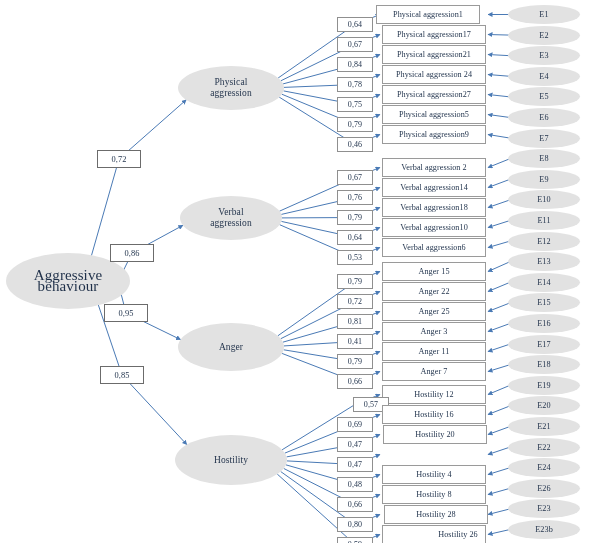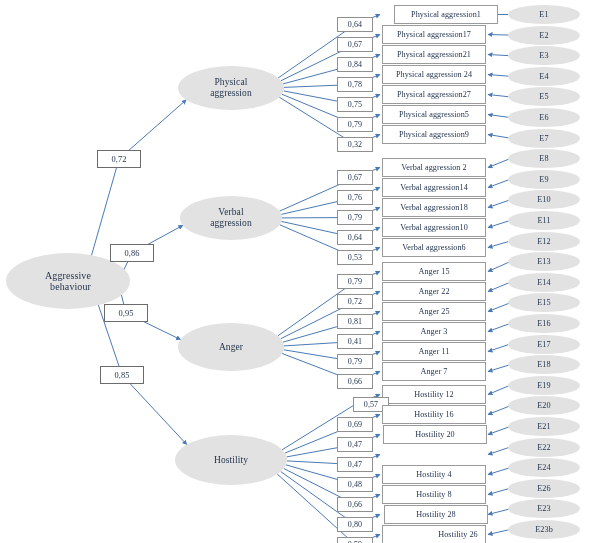--- a/index.html
+++ b/index.html
@@ -34,22 +34,21 @@
   }
   .latent {
     background: #e2e2e2;
     border-radius: 50%;
     color: #1f3049;
     font-size: 9.5px;
     line-height: 11px;
     letter-spacing: 0.1px;
   }
   .latent.root {
-    font-size: 10px;
-    text-align: right;
+    font-size: 15px;
   }
   .indicator {
     background: #ffffff;
     border: 1.2px solid #9a9a9a;
     color: #24364f;
     font-size: 8.2px;
     letter-spacing: 0.05px;
     white-space: nowrap;
   }
   .loading {
@@ -174,40 +173,40 @@
       </g>
   </svg>
   <div id="nodes-layer">
       <div class="node latent root" style="left: 6px; top: 253px; width: 124px; height: 56px;">
         <div><span>Aggressive</span><br><span>behaviour</span></div>
       </div>
       <div class="node latent" style="left: 178px; top: 66px; width: 106px; height: 44px;">
         <div><span>Physical</span><br><span>aggression</span></div>
       </div>
       <div class="node path-coef" style="left: 97px; top: 150px; width: 44px; height: 18px;">0,72</div>
-      <div class="node indicator" style="left: 394px; top: 5px; width: 104px; height: 19px;">Physical aggression1</div>
+      <div class="node indicator" style="left: 376px; top: 5px; width: 104px; height: 19px;">Physical aggression1</div>
       <div class="node loading" style="left: 337px; top: 17px; width: 36px; height: 15px;">0,64</div>
       <div class="node errorterm" style="left: 508px; top: 5px; width: 72px; height: 19px;">E1</div>
       <div class="node indicator" style="left: 382px; top: 25px; width: 104px; height: 19px;">Physical aggression17</div>
       <div class="node loading" style="left: 337px; top: 37px; width: 36px; height: 15px;">0,67</div>
       <div class="node errorterm" style="left: 508px; top: 25.6px; width: 72px; height: 19px;">E2</div>
       <div class="node indicator" style="left: 382px; top: 45px; width: 104px; height: 19px;">Physical aggression21</div>
       <div class="node loading" style="left: 337px; top: 57px; width: 36px; height: 15px;">0,84</div>
       <div class="node errorterm" style="left: 508px; top: 46.2px; width: 72px; height: 19px;">E3</div>
       <div class="node indicator" style="left: 382px; top: 65px; width: 104px; height: 19px;">Physical aggression 24</div>
       <div class="node loading" style="left: 337px; top: 77px; width: 36px; height: 15px;">0,78</div>
       <div class="node errorterm" style="left: 508px; top: 66.8px; width: 72px; height: 19px;">E4</div>
       <div class="node indicator" style="left: 382px; top: 85px; width: 104px; height: 19px;">Physical aggression27</div>
       <div class="node loading" style="left: 337px; top: 97px; width: 36px; height: 15px;">0,75</div>
       <div class="node errorterm" style="left: 508px; top: 87.4px; width: 72px; height: 19px;">E5</div>
       <div class="node indicator" style="left: 382px; top: 105px; width: 104px; height: 19px;">Physical aggression5</div>
       <div class="node loading" style="left: 337px; top: 117px; width: 36px; height: 15px;">0,79</div>
       <div class="node errorterm" style="left: 508px; top: 108px; width: 72px; height: 19px;">E6</div>
       <div class="node indicator" style="left: 382px; top: 125px; width: 104px; height: 19px;">Physical aggression9</div>
-      <div class="node loading" style="left: 337px; top: 137px; width: 36px; height: 15px;">0,32</div>
+      <div class="node loading" style="left: 337px; top: 137px; width: 36px; height: 15px;">0,46</div>
       <div class="node errorterm" style="left: 508px; top: 128.6px; width: 72px; height: 19px;">E7</div>
       <div class="node latent" style="left: 180px; top: 196px; width: 102px; height: 44px;">
         <div><span>Verbal</span><br><span>aggression</span></div>
       </div>
       <div class="node path-coef" style="left: 110px; top: 244px; width: 44px; height: 18px;">0,86</div>
       <div class="node indicator" style="left: 382px; top: 158px; width: 104px; height: 19px;">Verbal aggression 2</div>
       <div class="node loading" style="left: 337px; top: 170px; width: 36px; height: 15px;">0,67</div>
       <div class="node errorterm" style="left: 508px; top: 149.2px; width: 72px; height: 19px;">E8</div>
       <div class="node indicator" style="left: 382px; top: 178px; width: 104px; height: 19px;">Verbal aggression14</div>
       <div class="node loading" style="left: 337px; top: 190px; width: 36px; height: 15px;">0,76</div>

